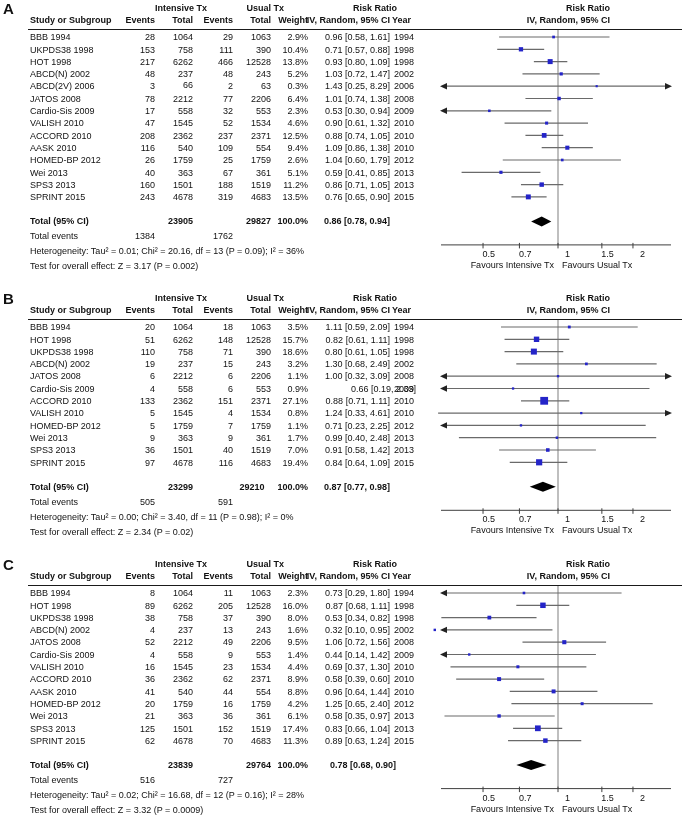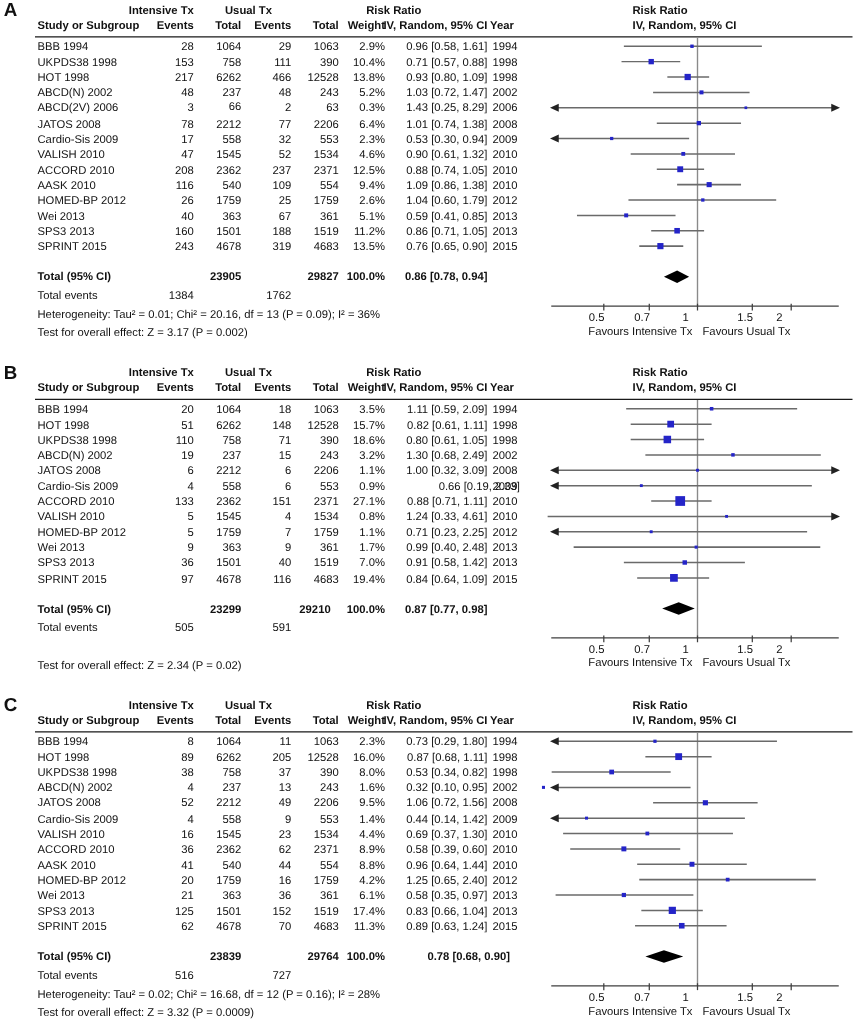--- a/index.html
+++ b/index.html
@@ -3,21 +3,21 @@
 <meta charset="utf-8">
 <style>
   html,body{margin:0;padding:0;background:#ffffff;}
   .figure{position:relative;width:685px;height:820px;background:#fff;
           font-family:"Liberation Sans","DejaVu Sans",sans-serif;overflow:hidden;}
   .panel{position:absolute;left:0;width:685px;}
   .panel-letter{position:absolute;left:3px;top:-2px;font-size:15px;font-weight:bold;color:#111;}
   .cell{position:absolute;height:11px;line-height:11px;font-size:9px;white-space:nowrap;color:#111;}
   .b{font-weight:bold;}
   .r{text-align:right;}
-  .ctr{text-align:left;}
+  .ctr{text-align:right;}
   .l1{top:1px;}
   .l2{top:13px;}
   .underline{position:absolute;left:28px;width:654px;top:26.5px;border-top:1.2px solid #1a1a1a;height:0;}
   svg.plot{position:absolute;left:0;top:0;}
 </style>
 </head>
 <body>
 
 <div class="figure">
     <section class="panel" style="top: 2px; height: 273.4px;">
@@ -326,20 +326,21 @@
       <div class="cell r" style="left: 300px; width: 90px; top: 165.5px;">0.84 [0.64, 1.09]</div>
       <div class="cell" style="left: 394px; width: 26px; top: 165.5px;">2015</div>
       <div class="cell b" style="left: 30px; width: 115px; top: 189.8px;">Total (95% CI)</div>
       <div class="cell b r" style="left: 155px; width: 38px; top: 189.8px;">23299</div>
       <div class="cell b r" style="left: 233px; width: 38px; top: 189.8px; text-align: center;">29210</div>
       <div class="cell b r" style="left: 271px; width: 37px; top: 189.8px;">100.0%</div>
       <div class="cell b r" style="left: 300px; width: 90px; top: 189.8px;">0.87 [0.77, 0.98]</div>
       <div class="cell" style="left: 30px; width: 115px; top: 204.8px;">Total events</div>
       <div class="cell r" style="left: 113px; width: 42px; top: 204.8px;">505</div>
       <div class="cell r" style="left: 193px; width: 40px; top: 204.8px;">591</div>
+      <div class="cell" style="left: 30px; width: 400px; top: 219.8px;">Heterogeneity: Tau² = 0.00; Chi² = 3.40, df = 11 (P = 0.98); I² = 0%</div>
       <div class="cell" style="left: 30px; width: 400px; top: 234.8px;">Test for overall effect: Z = 2.34 (P = 0.02)</div>
       <svg class="plot" width="685" height="248.8">
         <line x1="558" y1="28" x2="558" y2="218.3" stroke="#8a8a8a" stroke-width="1.1"></line>
         <line x1="500.9421508988939" y1="35" x2="637.7164252416525" y2="35" stroke="#6a6a6a" stroke-width="1.2"></line>
         <rect x="567.8679217178777" y="33.5825" width="2.835" height="2.835" fill="#2424c8"></rect>
         <line x1="504.547128917681" y1="47.3" x2="569.2854217178777" y2="47.3" stroke="#6a6a6a" stroke-width="1.2"></line>
         <rect x="533.8411492435455" y="44.601499999999994" width="5.397" height="5.397" fill="#2424c8"></rect>
         <line x1="504.547128917681" y1="59.599999999999994" x2="563.2761354684146" y2="59.599999999999994" stroke="#6a6a6a" stroke-width="1.2"></line>
         <rect x="530.8664067609939" y="56.596999999999994" width="6.006" height="6.006" fill="#2424c8"></rect>
         <line x1="516.2947192638528" y1="71.9" x2="656.6536374268384" y2="71.9" stroke="#6a6a6a" stroke-width="1.2"></line>
@@ -501,21 +502,21 @@
       <div class="cell r" style="left: 155px; width: 38px; top: 177.8px;">4678</div>
       <div class="cell r" style="left: 193px; width: 40px; top: 177.8px;">70</div>
       <div class="cell r" style="left: 233px; width: 38px; top: 177.8px;">4683</div>
       <div class="cell r" style="left: 271px; width: 37px; top: 177.8px;">11.3%</div>
       <div class="cell r" style="left: 300px; width: 90px; top: 177.8px;">0.89 [0.63, 1.24]</div>
       <div class="cell" style="left: 394px; width: 26px; top: 177.8px;">2015</div>
       <div class="cell b" style="left: 30px; width: 115px; top: 202.1px;">Total (95% CI)</div>
       <div class="cell b r" style="left: 155px; width: 38px; top: 202.1px;">23839</div>
       <div class="cell b r" style="left: 233px; width: 38px; top: 202.1px;">29764</div>
       <div class="cell b r" style="left: 271px; width: 37px; top: 202.1px;">100.0%</div>
-      <div class="cell b r" style="left: 300px; width: 108px; top: 202.1px;">0.78 [0.68, 0.90]</div>
+      <div class="cell b r" style="left: 300px; width: 96px; top: 202.1px;">0.78 [0.68, 0.90]</div>
       <div class="cell" style="left: 30px; width: 115px; top: 217.1px;">Total events</div>
       <div class="cell r" style="left: 113px; width: 42px; top: 217.1px;">516</div>
       <div class="cell r" style="left: 193px; width: 40px; top: 217.1px;">727</div>
       <div class="cell" style="left: 30px; width: 400px; top: 232.1px;">Heterogeneity: Tau² = 0.02; Chi² = 16.68, df = 12 (P = 0.16); I² = 28%</div>
       <div class="cell" style="left: 30px; width: 400px; top: 247.1px;">Test for overall effect: Z = 3.32 (P = 0.0009)</div>
       <svg class="plot" width="685" height="261.1">
         <line x1="558" y1="28" x2="558" y2="230.6" stroke="#8a8a8a" stroke-width="1.1"></line>
         <line x1="443" y1="35" x2="621.5628537707232" y2="35" stroke="#6a6a6a" stroke-width="1.2"></line>
         <polygon points="440,35 447,31.8 447,38.2" fill="#222"></polygon>
         <rect x="522.6758921699935" y="33.7085" width="2.583" height="2.583" fill="#2424c8"></rect>

